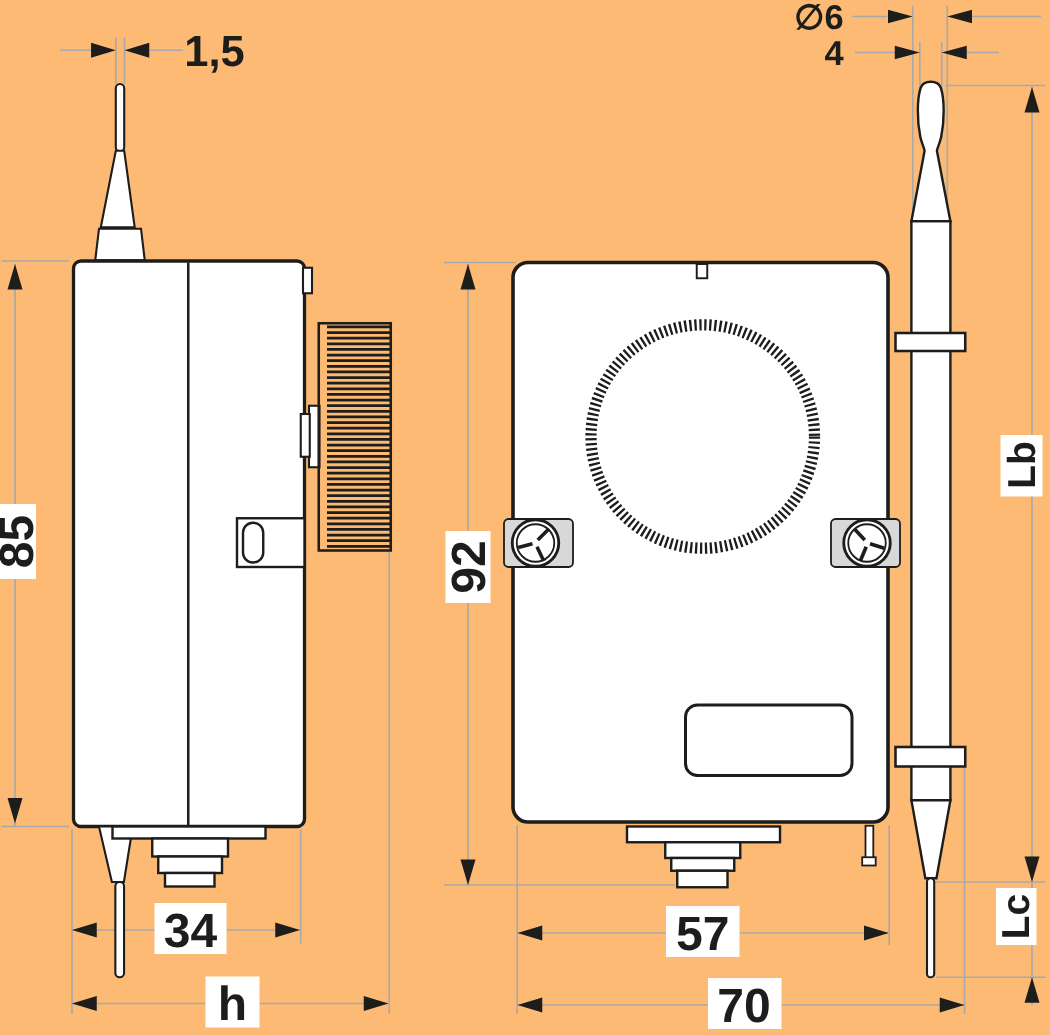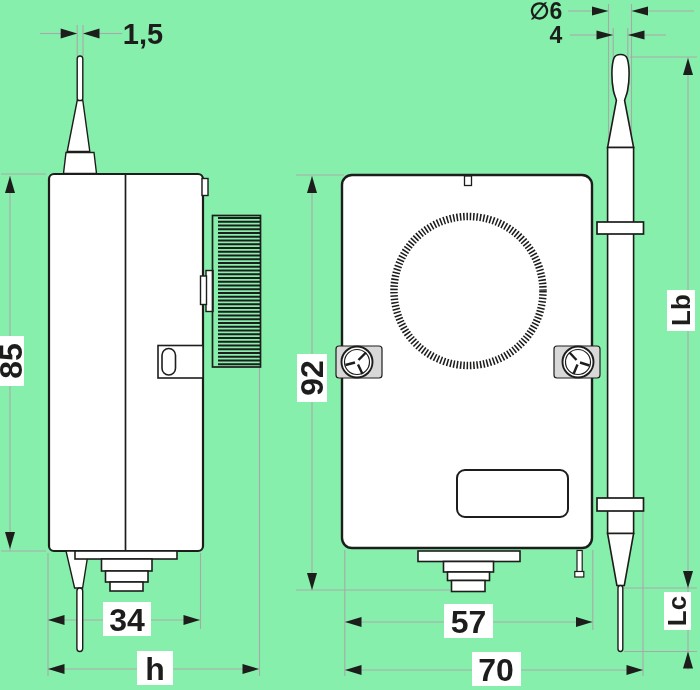--- a/index.html
+++ b/index.html
@@ -1,16 +1,16 @@
 <!DOCTYPE html>
 <html><head>
 <meta charset="utf-8">
 <style>
   html,body{margin:0;padding:0;background:#ffffff;}
-  .stage{position:relative;width:700px;height:690px;background:#86efac;overflow:hidden;
+  .stage{position:relative;width:700px;height:690px;background:#fdba74;overflow:hidden;
          font-family:"Liberation Sans", sans-serif;}
   svg text{font-family:"Liberation Sans", sans-serif;font-weight:bold;fill:#1d1d1b;}
   .dim-num{font-size:32px;}
   .dim-small{font-size:23px;}
   .dim-med{font-size:29px;}
   .dim-rot{font-size:26px;}
 </style>
 </head>
 <body>
 

